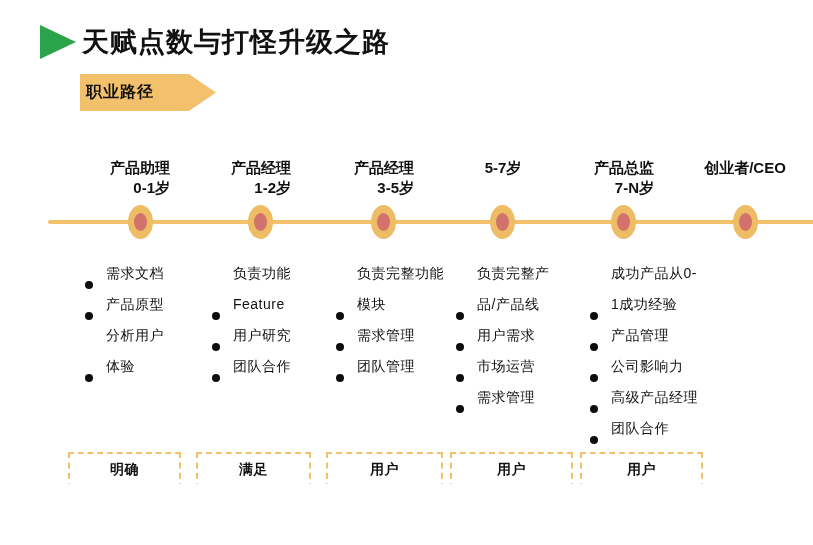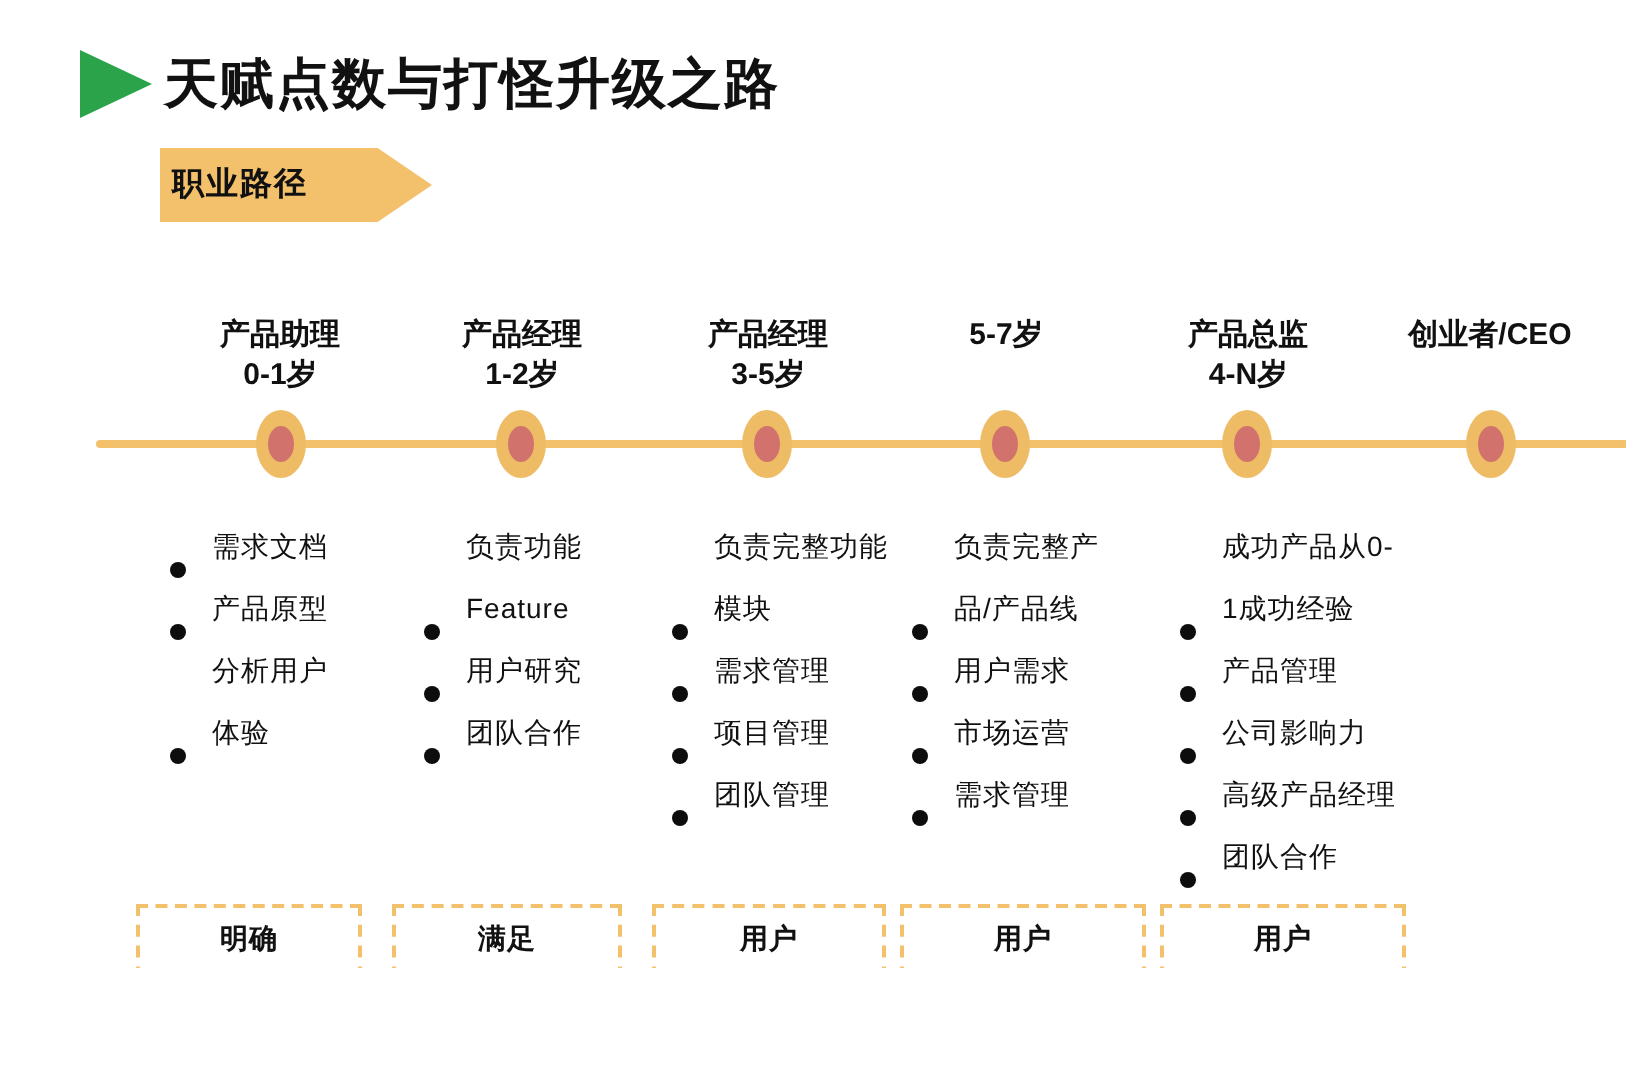--- a/index.html
+++ b/index.html
@@ -75,21 +75,21 @@
   .node-inner{
     width:13px;height:18px;
     background:var(--nodeInner);
     border-radius:50%;
   }
 
   
   .stage{
     position:absolute;top:158px;
     transform:translateX(-50%);
-    text-align:center;
+    text-align:right;
     font-size:15px;font-weight:700;
     line-height:20px;
     white-space:nowrap;
   }
 
   
   .bcol{position:absolute;top:258px;}
   .blist{list-style:none;}
   .blist li{
     display:flex;align-items:flex-end;
@@ -161,21 +161,21 @@
   </div>
   <div class="stage" style="left:344px">
     <div>产品经理</div>
     <div>3-5岁</div>
   </div>
   <div class="stage" style="left:463px">
     <div>5-7岁</div>
   </div>
   <div class="stage" style="left:584px">
     <div>产品总监</div>
-    <div>4-N岁</div>
+    <div>7-N岁</div>
   </div>
   <div class="stage" style="left:705px">
     <div>创业者/CEO</div>
   </div>
 
   <div class="bcol" style="left:45px;width:120px">
     <ul class="blist">
       <li>
           <span class="dot"></span>
           <span class="btxt">需求文档</span>
@@ -213,24 +213,20 @@
   <div class="bcol" style="left:296px;width:126px">
     <ul class="blist">
       <li>
           <span class="dot"></span>
           <span class="btxt">负责完整功能
 模块</span>
         </li>
       <li>
           <span class="dot"></span>
           <span class="btxt">需求管理</span>
-        </li>
-      <li>
-          <span class="dot"></span>
-          <span class="btxt">项目管理</span>
         </li>
       <li>
           <span class="dot"></span>
           <span class="btxt">团队管理</span>
         </li>
     </ul>
   </div>
 
   <div class="bcol" style="left:416px;width:122px">
     <ul class="blist">

